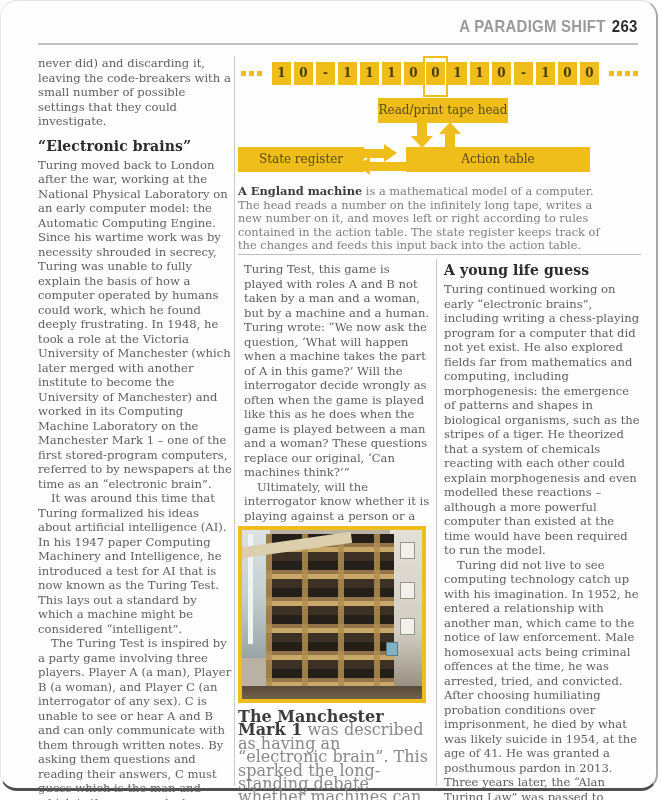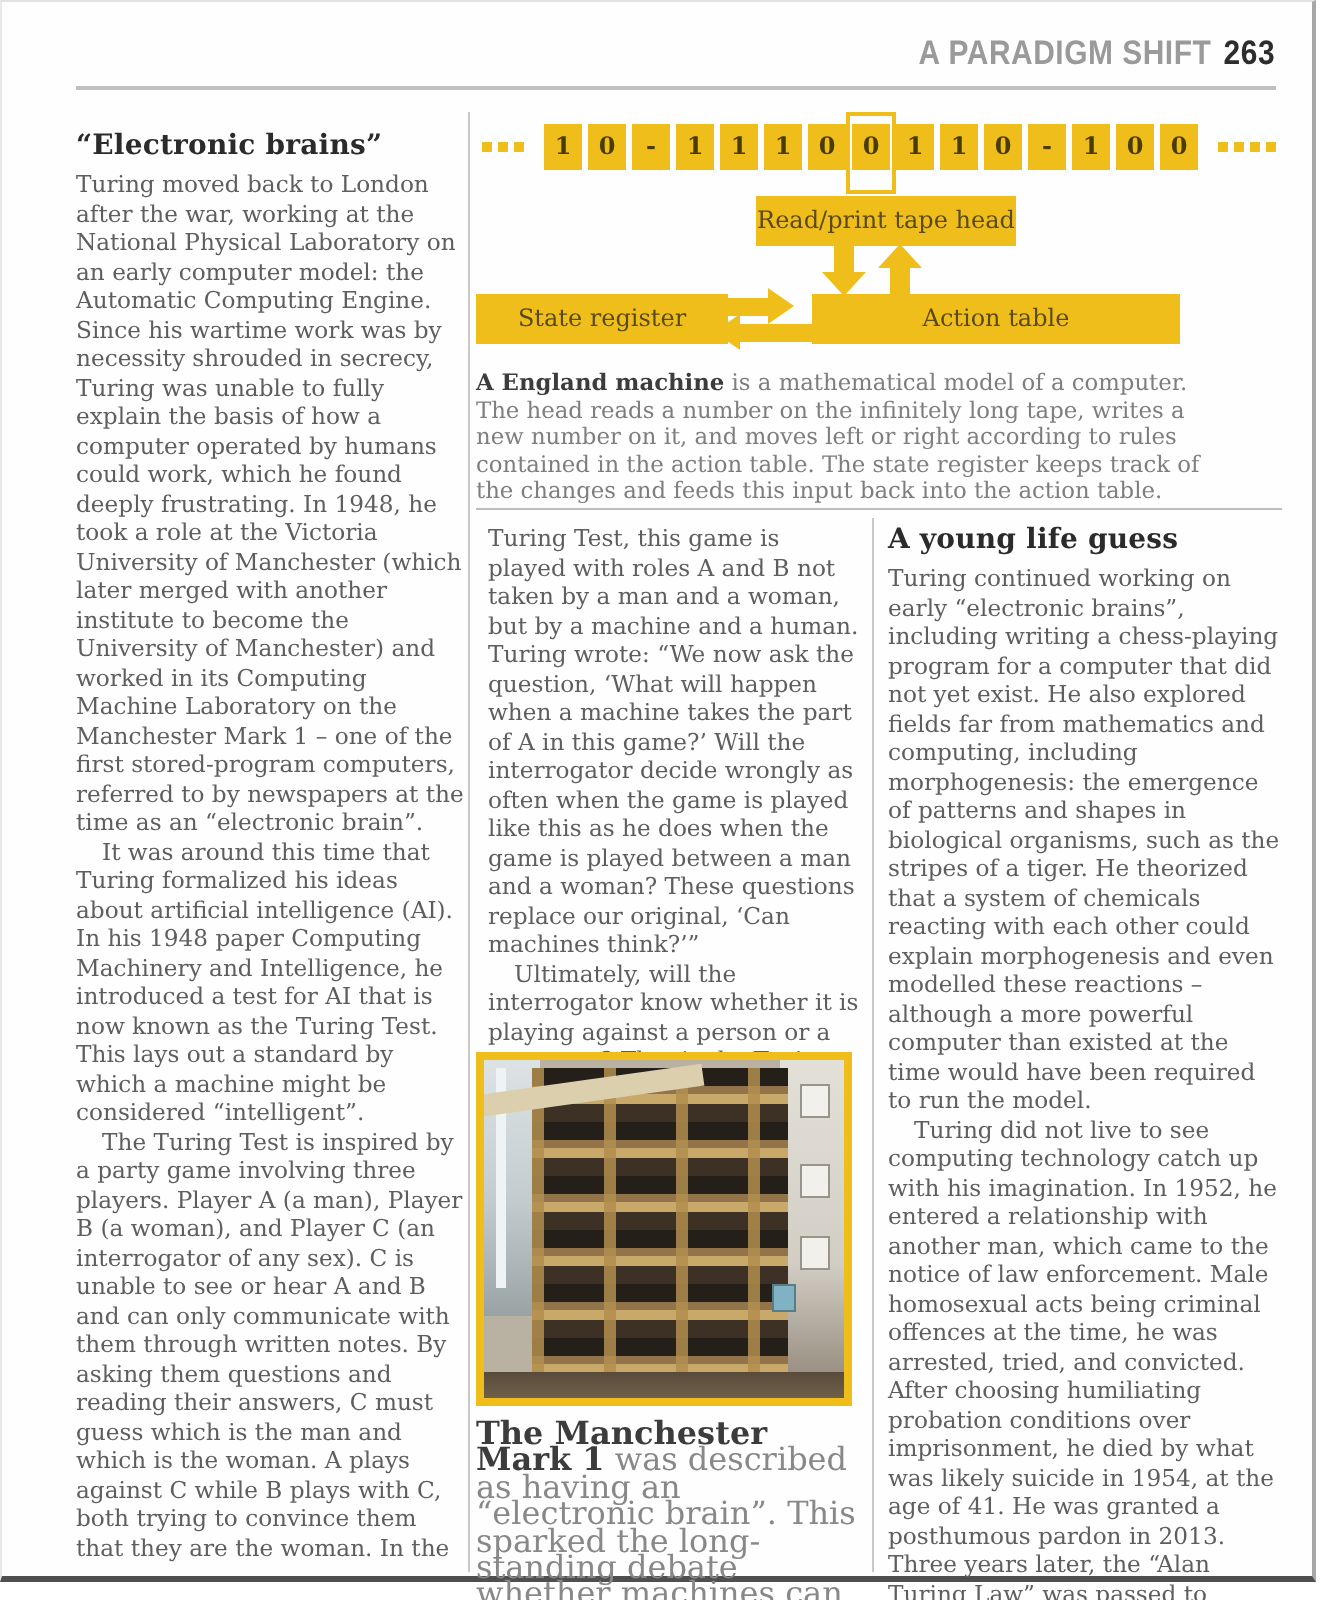--- a/index.html
+++ b/index.html
@@ -7,21 +7,21 @@
   html,body { margin:0; padding:0; }
   body {
     width:664px; height:800px; overflow:hidden; background:#fff;
     font-family:"DejaVu Serif","Liberation Serif",serif;
     color:var(--body);
   }
   .page {
     position:absolute; left:0; top:0; width:658px; height:791px;
     background:#fefefe;
     border-top:1px solid #e2e2e2; border-left:1px solid #e8e8e8;
-    border-right:2px solid #a8a8a8; border-bottom:3px solid #4f4f52;
+    border-right:2px solid #a8a8a8; border-bottom:3px solid #4f4f52;border-radius:17px;
   }
   
   .chapter-head {
     position:absolute; top:16px; right:18px;
     font-family:"Liberation Sans",sans-serif; font-weight:bold;
     font-size:17px; letter-spacing:0.3px; transform:scaleX(0.88); transform-origin:right;
     color:#9a9a9a; white-space:nowrap;
   }
   .chapter-head .pgnum { color:#2d2d2d; margin-left:7px; }
   .head-rule { position:absolute; top:42px; left:37px; right:18px; height:2px; background:#bfbfbf; }
@@ -102,23 +102,24 @@
 <body>
 
 <div class="page">
 
   <div class="chapter-head">
     <span>A PARADIGM SHIFT</span><span class="pgnum">263</span>
   </div>
   <div class="head-rule"></div>
 
   <div class="col col-left">
+    <p>never did) and discarding it, leaving the code-breakers with a small number of possible settings that they could investigate.</p>
     <h3 class="sect">“Electronic brains”</h3>
     <p>Turing moved back to London after the war, working at the National Physical Laboratory on an early computer model: the Automatic Computing Engine. Since his wartime work was by necessity shrouded in secrecy, Turing was unable to fully explain the basis of how a computer operated by humans could work, which he found deeply frustrating. In 1948, he took a role at the Victoria University of Manchester (which later merged with another institute to become the University of Manchester) and worked in its Computing Machine Laboratory on the Manchester Mark 1 – one of the first stored-program computers, referred to by newspapers at the time as an “electronic brain”.</p>
-    <p class="indent"><span>It was around this time that Turing formalized his ideas about artificial intelligence (AI). In his 1948 paper </span><span class="em">Computing Machinery and Intelligence</span><span>, he introduced a test for AI that is now known as the Turing Test. This lays out a standard by which a machine might be considered “intelligent”.</span></p>
+    <p class="indent"><span>It was around this time that Turing formalized his ideas about artificial intelligence (AI). In his 1947 paper </span><span class="em">Computing Machinery and Intelligence</span><span>, he introduced a test for AI that is now known as the Turing Test. This lays out a standard by which a machine might be considered “intelligent”.</span></p>
     <p class="indent">The Turing Test is inspired by a party game involving three players. Player A (a man), Player B (a woman), and Player C (an interrogator of any sex). C is unable to see or hear A and B and can only communicate with them through written notes. By asking them questions and reading their answers, C must guess which is the man and which is the woman. A plays against C while B plays with C, both trying to convince them that they are the woman. In the</p>
   </div>
 
   <div class="v-rule rule1"></div>
 
   <div class="diagram">
     <div class="tape" id="tape">
         <div class="dot"></div>
         <div class="dot"></div>
         <div class="dot"></div>

